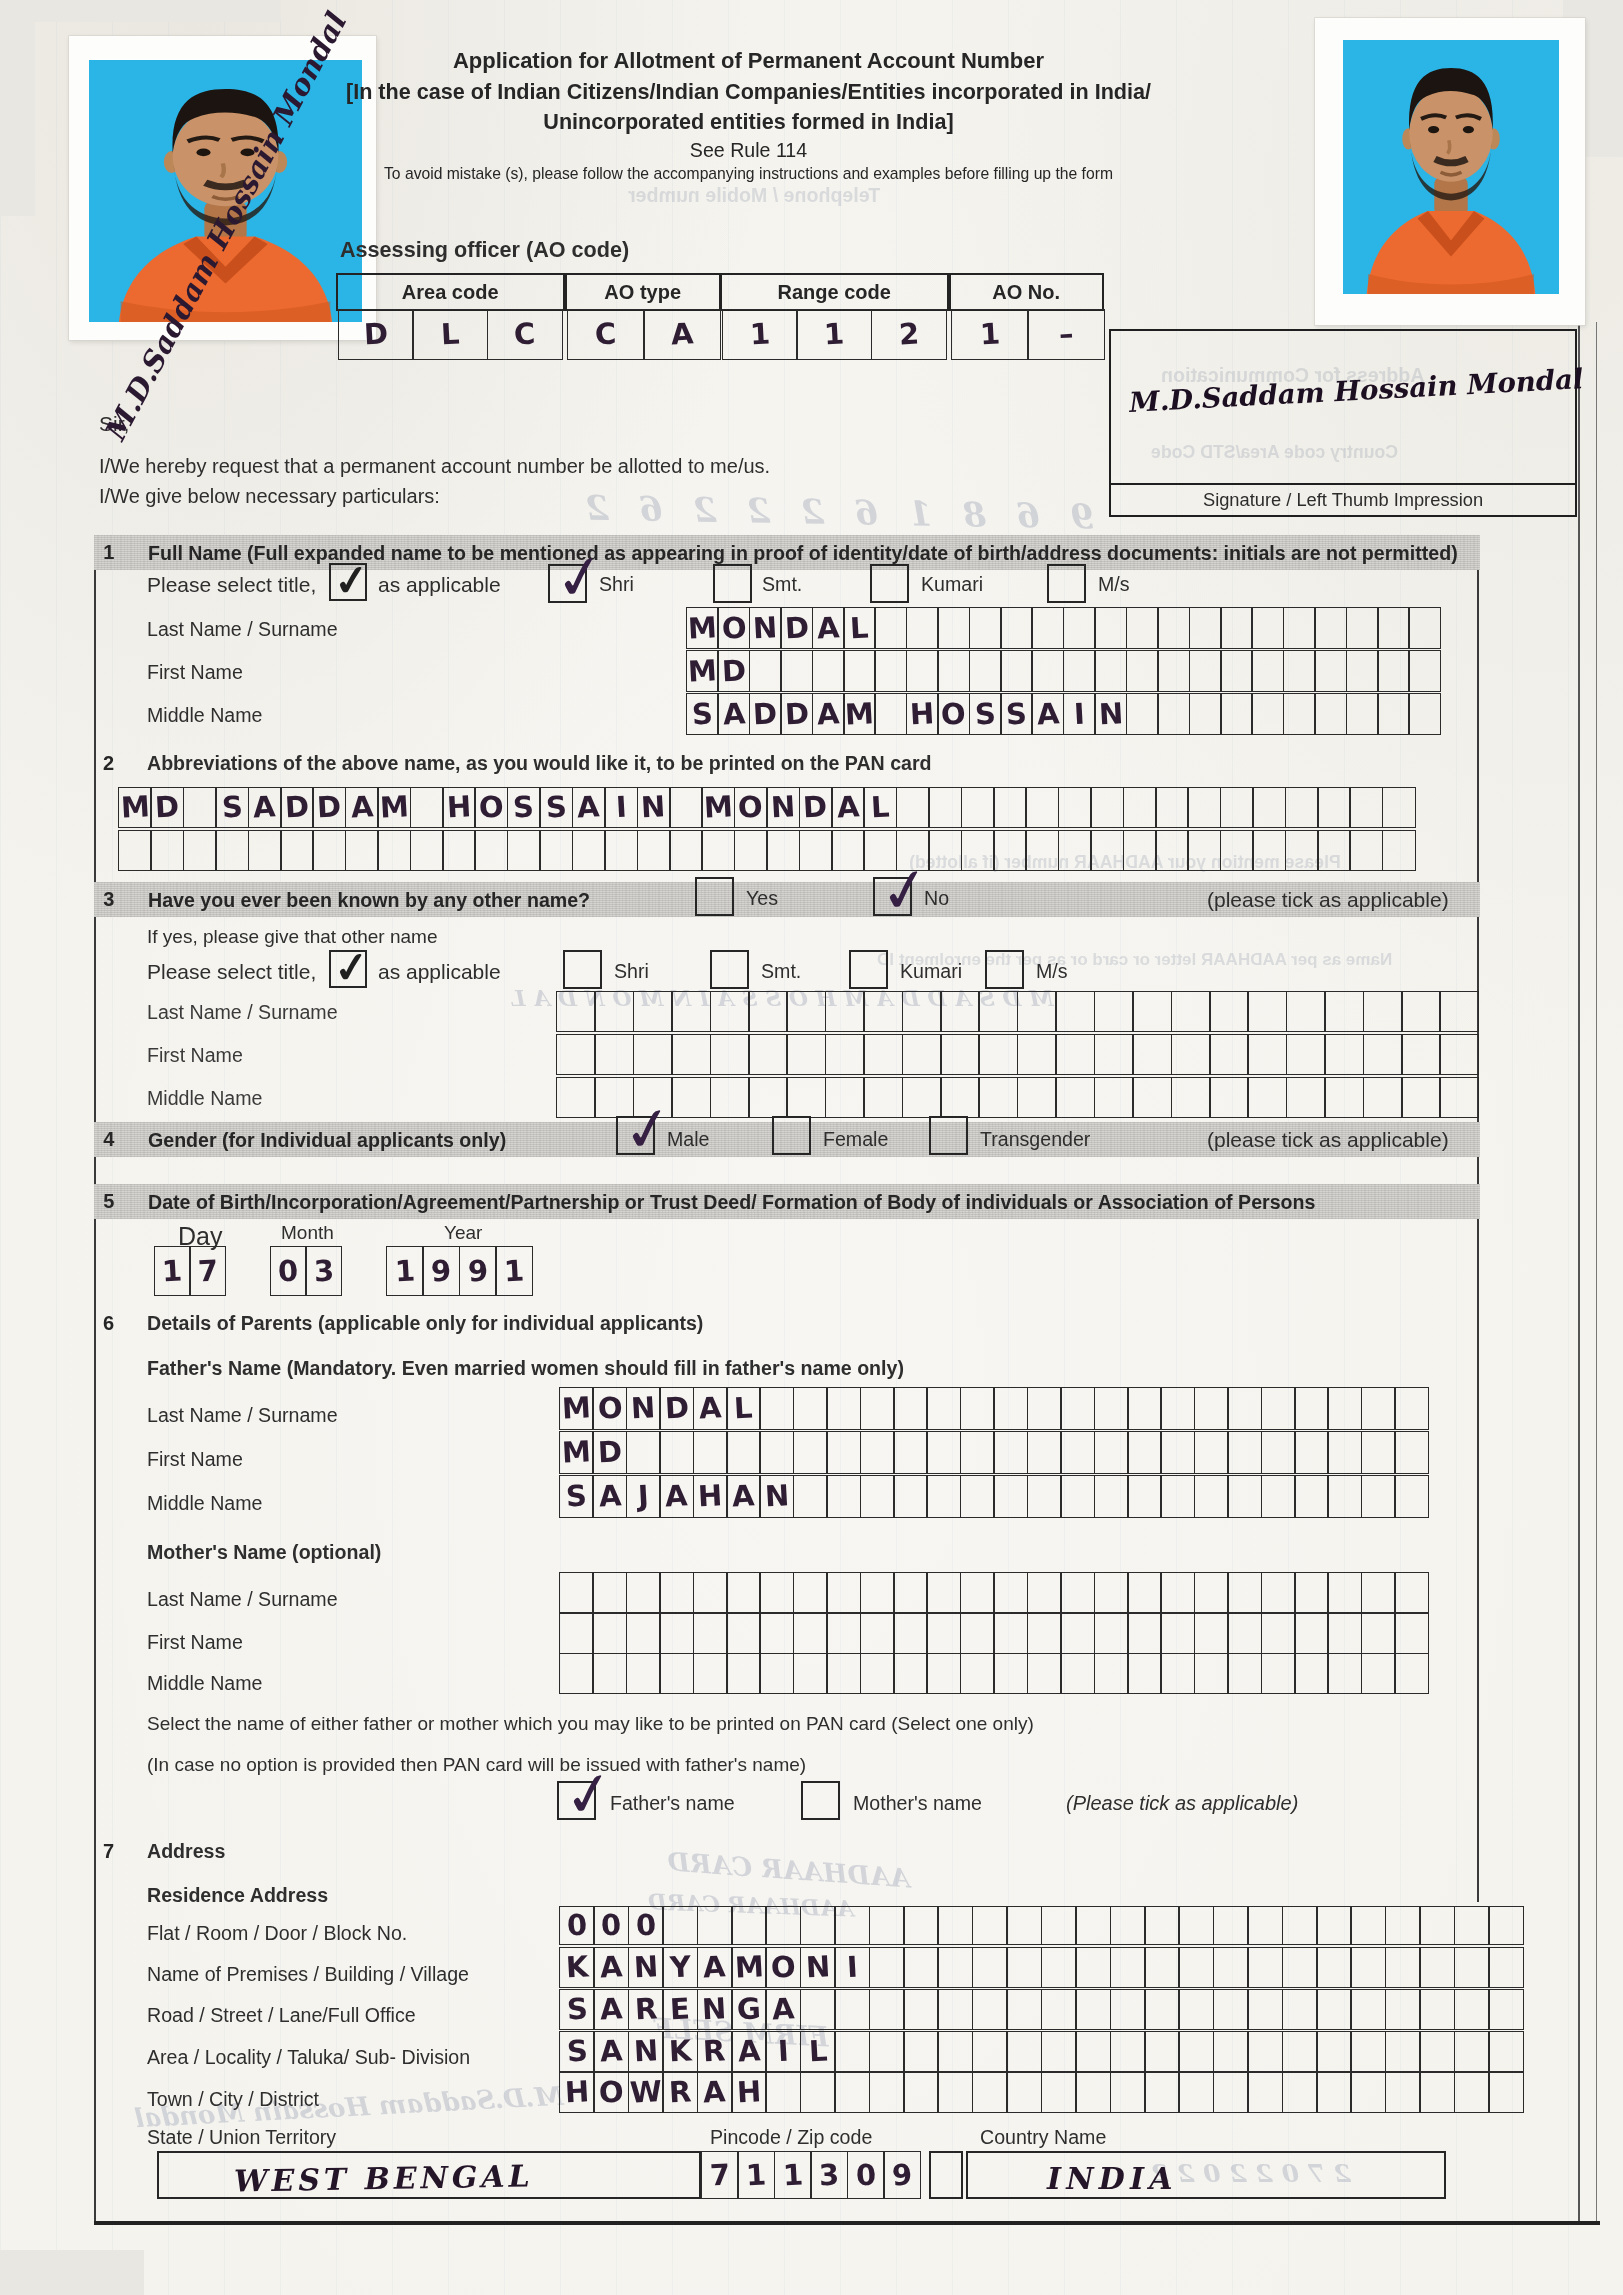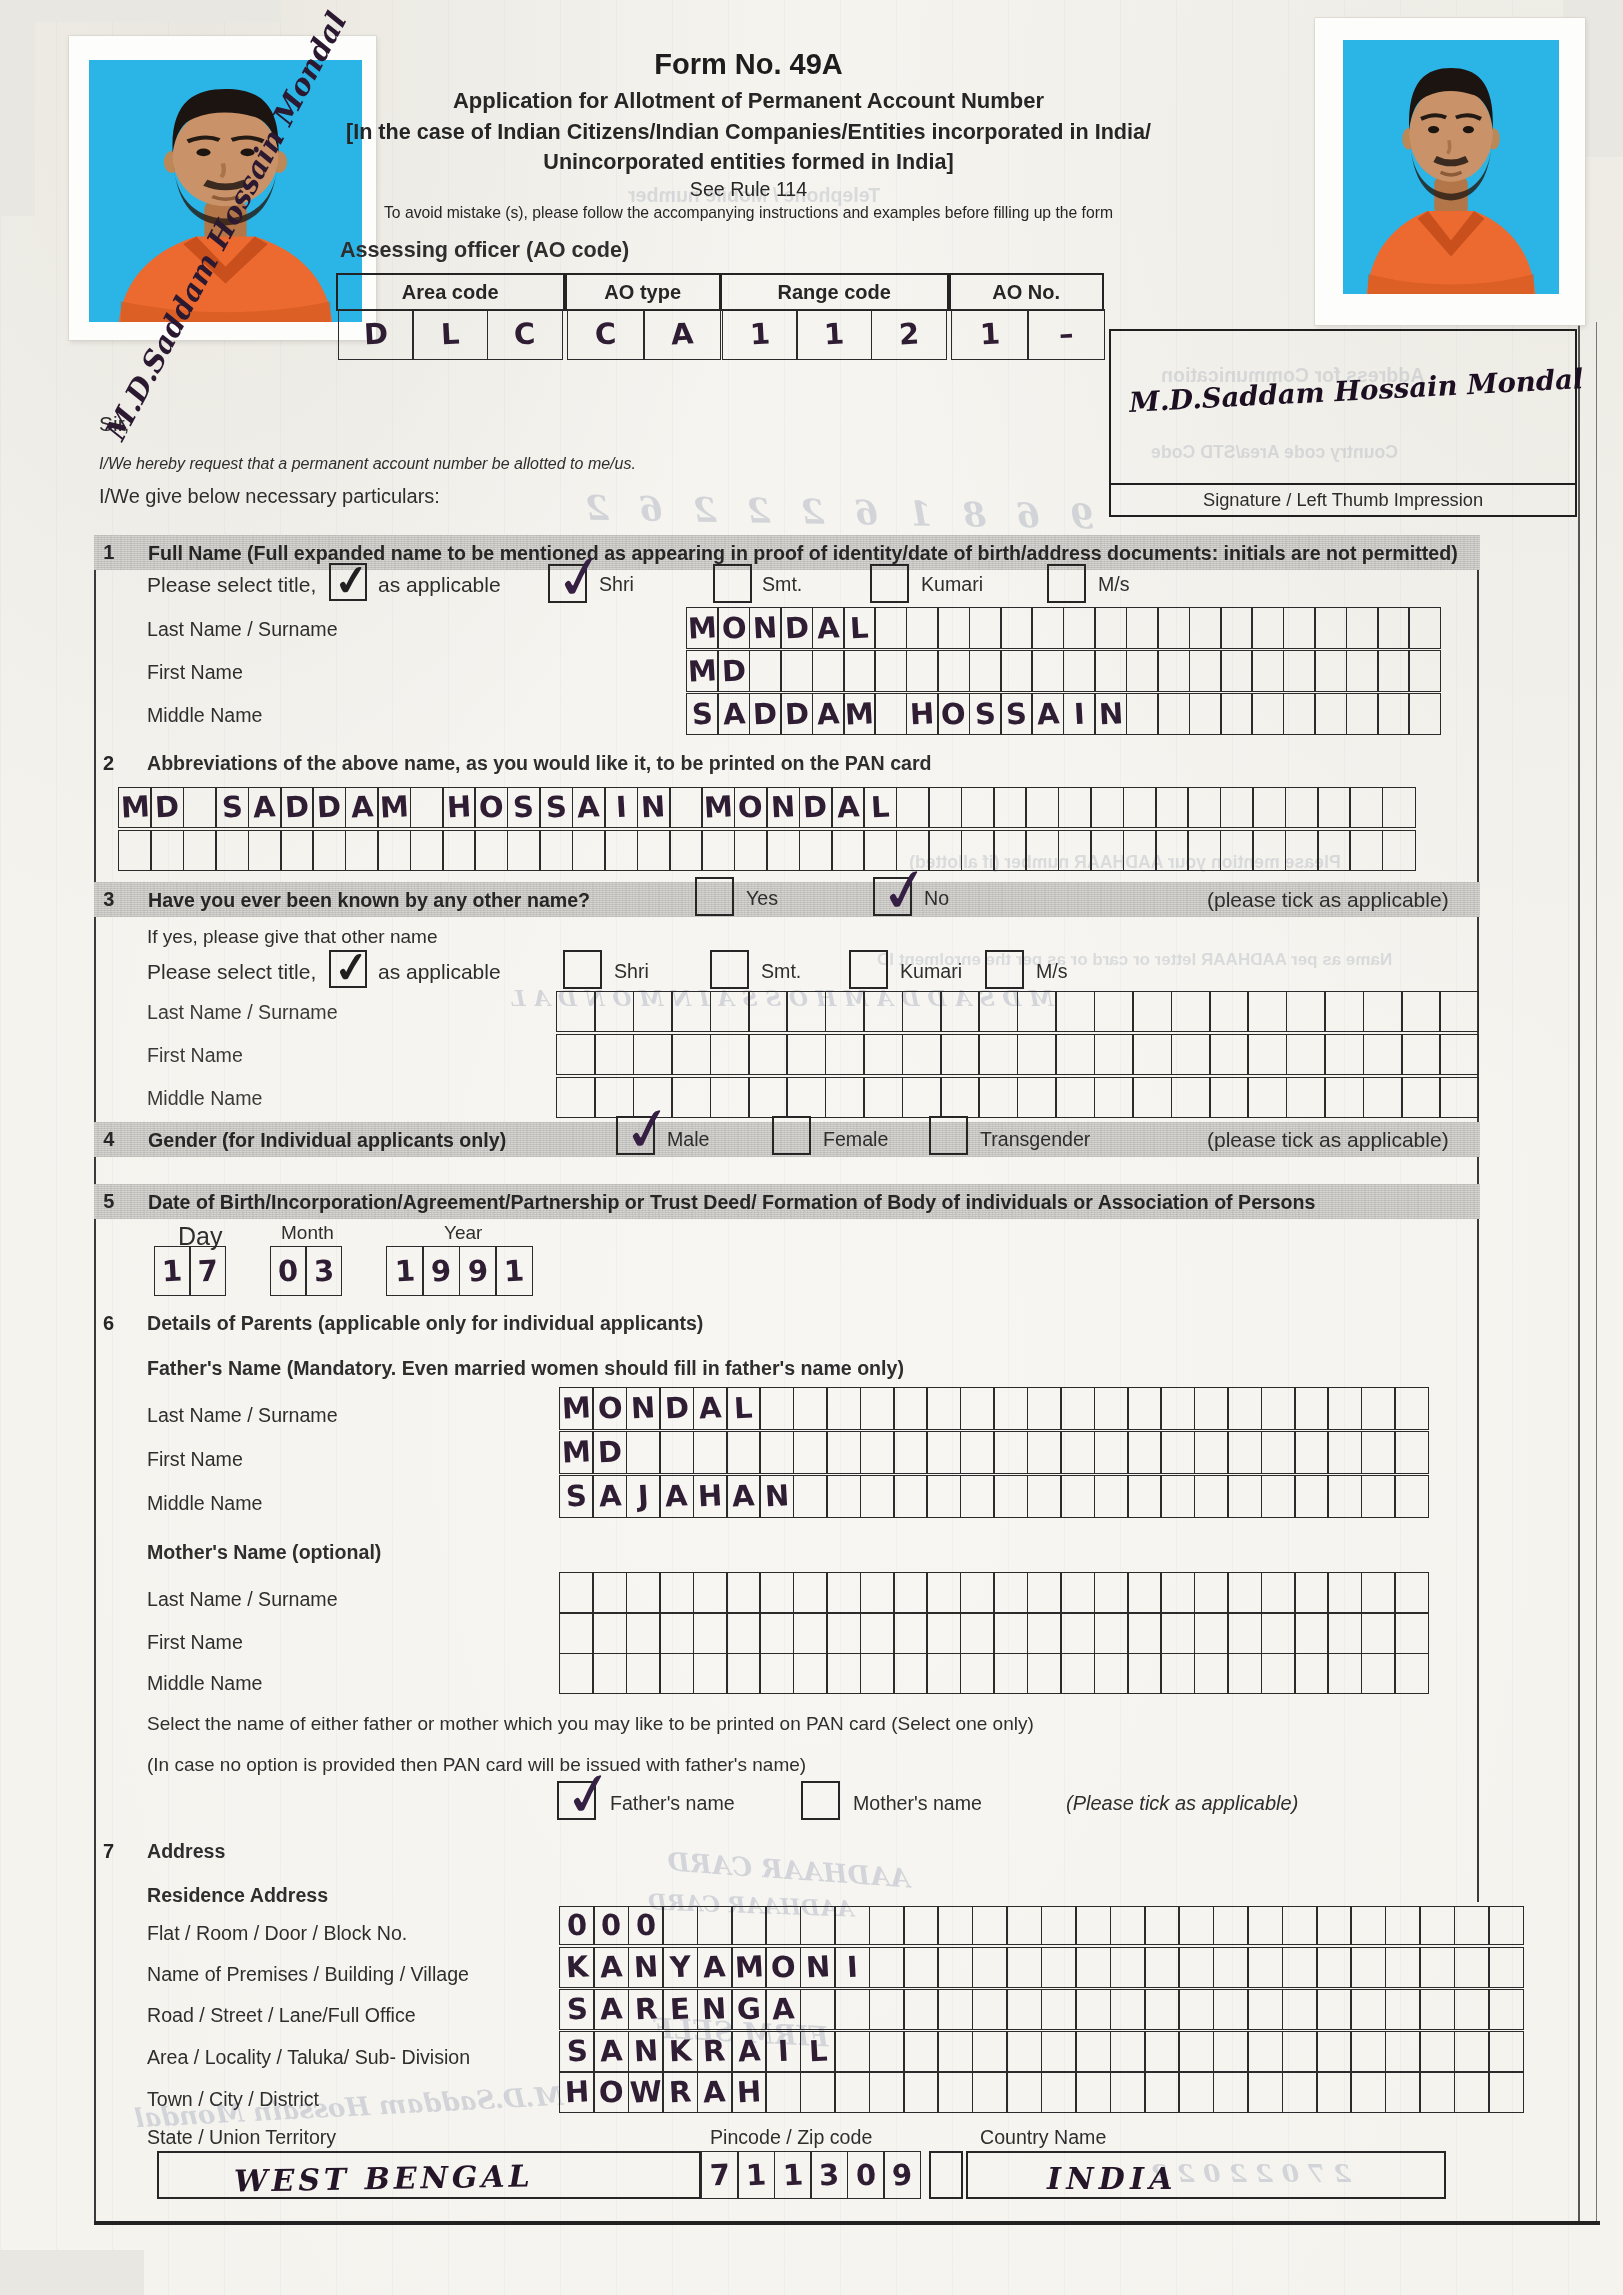--- a/index.html
+++ b/index.html
@@ -108,21 +108,20 @@
         <ellipse cx="180" cy="134" rx="8" ry="5.5" fill="#1d150f"></ellipse>
         <path d="M152 150 q3 14 -2 20" stroke="#a8744a" stroke-width="5" fill="none"></path>
         <path d="M96 150 C100 212 122 238 155 240 C188 238 210 212 214 150 C212 196 192 228 155 230 C118 228 98 196 96 150 Z" fill="#241a13" opacity="0.8"></path>
         <path d="M132 178 q23 12 46 0" stroke="#3a2a1f" stroke-width="10" fill="none"></path>
         <path d="M140 198 q15 8 30 0" stroke="#8c5b38" stroke-width="5" fill="none"></path>
       </svg>
     </div>
   </div>
 
   <div class="header">
-    <div class="b" style="font-size:29px;margin-bottom:6.5px;color:#1d1d1d;">Form No. 49A</div>
     <div class="b" style="font-size:22px;margin-bottom:5.2px;">Application for Allotment of Permanent Account Number</div>
     <div class="b" style="font-size:21.6px;margin-bottom:3.9px;">[In the case of Indian Citizens/Indian Companies/Entities incorporated in India/</div>
     <div class="b" style="font-size:21.6px;margin-bottom:3.9px;">Unincorporated entities formed in India]</div>
     <div style="font-size:19.6px;margin-bottom:2.6px;">See Rule 114</div>
     <div style="font-size:15.7px;">To avoid mistake (s), please follow the accompanying instructions and examples before filling up the form</div>
   </div>
 
   <div class="lb b" style="left:340px;top:237px;font-size:21.6px;">Assessing officer (AO code)</div>
   <div class="ao-head" style="left:338px;top:273px;width:229px;height:38px;">Area code</div>
   <div class="ao-head" style="left:567px;top:273px;width:156px;height:38px;">AO type</div>
@@ -166,21 +165,21 @@
         <span class="hw">–</span>
       </div>
     </div>
 
   <div class="sig-box">
     <div class="abs script" style="left:18.3px;top:43px;font-size:27.5px;transform:rotate(-3deg);color:#1c0f22;">M.D.Saddam Hossain Mondal</div>
     <div class="sig-label">Signature / Left Thumb Impression</div>
   </div>
 
   <div class="lb" style="left:99px;top:412px;font-size:21px;">Sir,</div>
-  <div class="lb" style="left:99px;top:455px;font-size:16px;font-style:italic;">I/We hereby request that a permanent account number be allotted to me/us.</div>
+  <div class="lb" style="left:99px;top:455px;font-size:20px;">I/We hereby request that a permanent account number be allotted to me/us.</div>
   <div class="lb" style="left:99px;top:485px;font-size:20px;">I/We give below necessary particulars:</div>
 
   <div class="vline" style="left:94px;top:535px;height:1689px;"></div>
   <div class="vline" style="left:1477px;top:535px;height:1367px;"></div>
   <div class="vline" style="left:1578px;top:322px;height:1902px;background:#555;"></div>
   <div class="vline" style="left:1596px;top:322px;height:1902px;background:#777;width:1.3px;"></div>
 
   <div class="bar" style="top:535px;">
     <span class="num">1</span>
     <span class="t">Full Name (Full expanded name to be mentioned as appearing in proof of identity/date of birth/address documents: initials are not permitted)</span>

